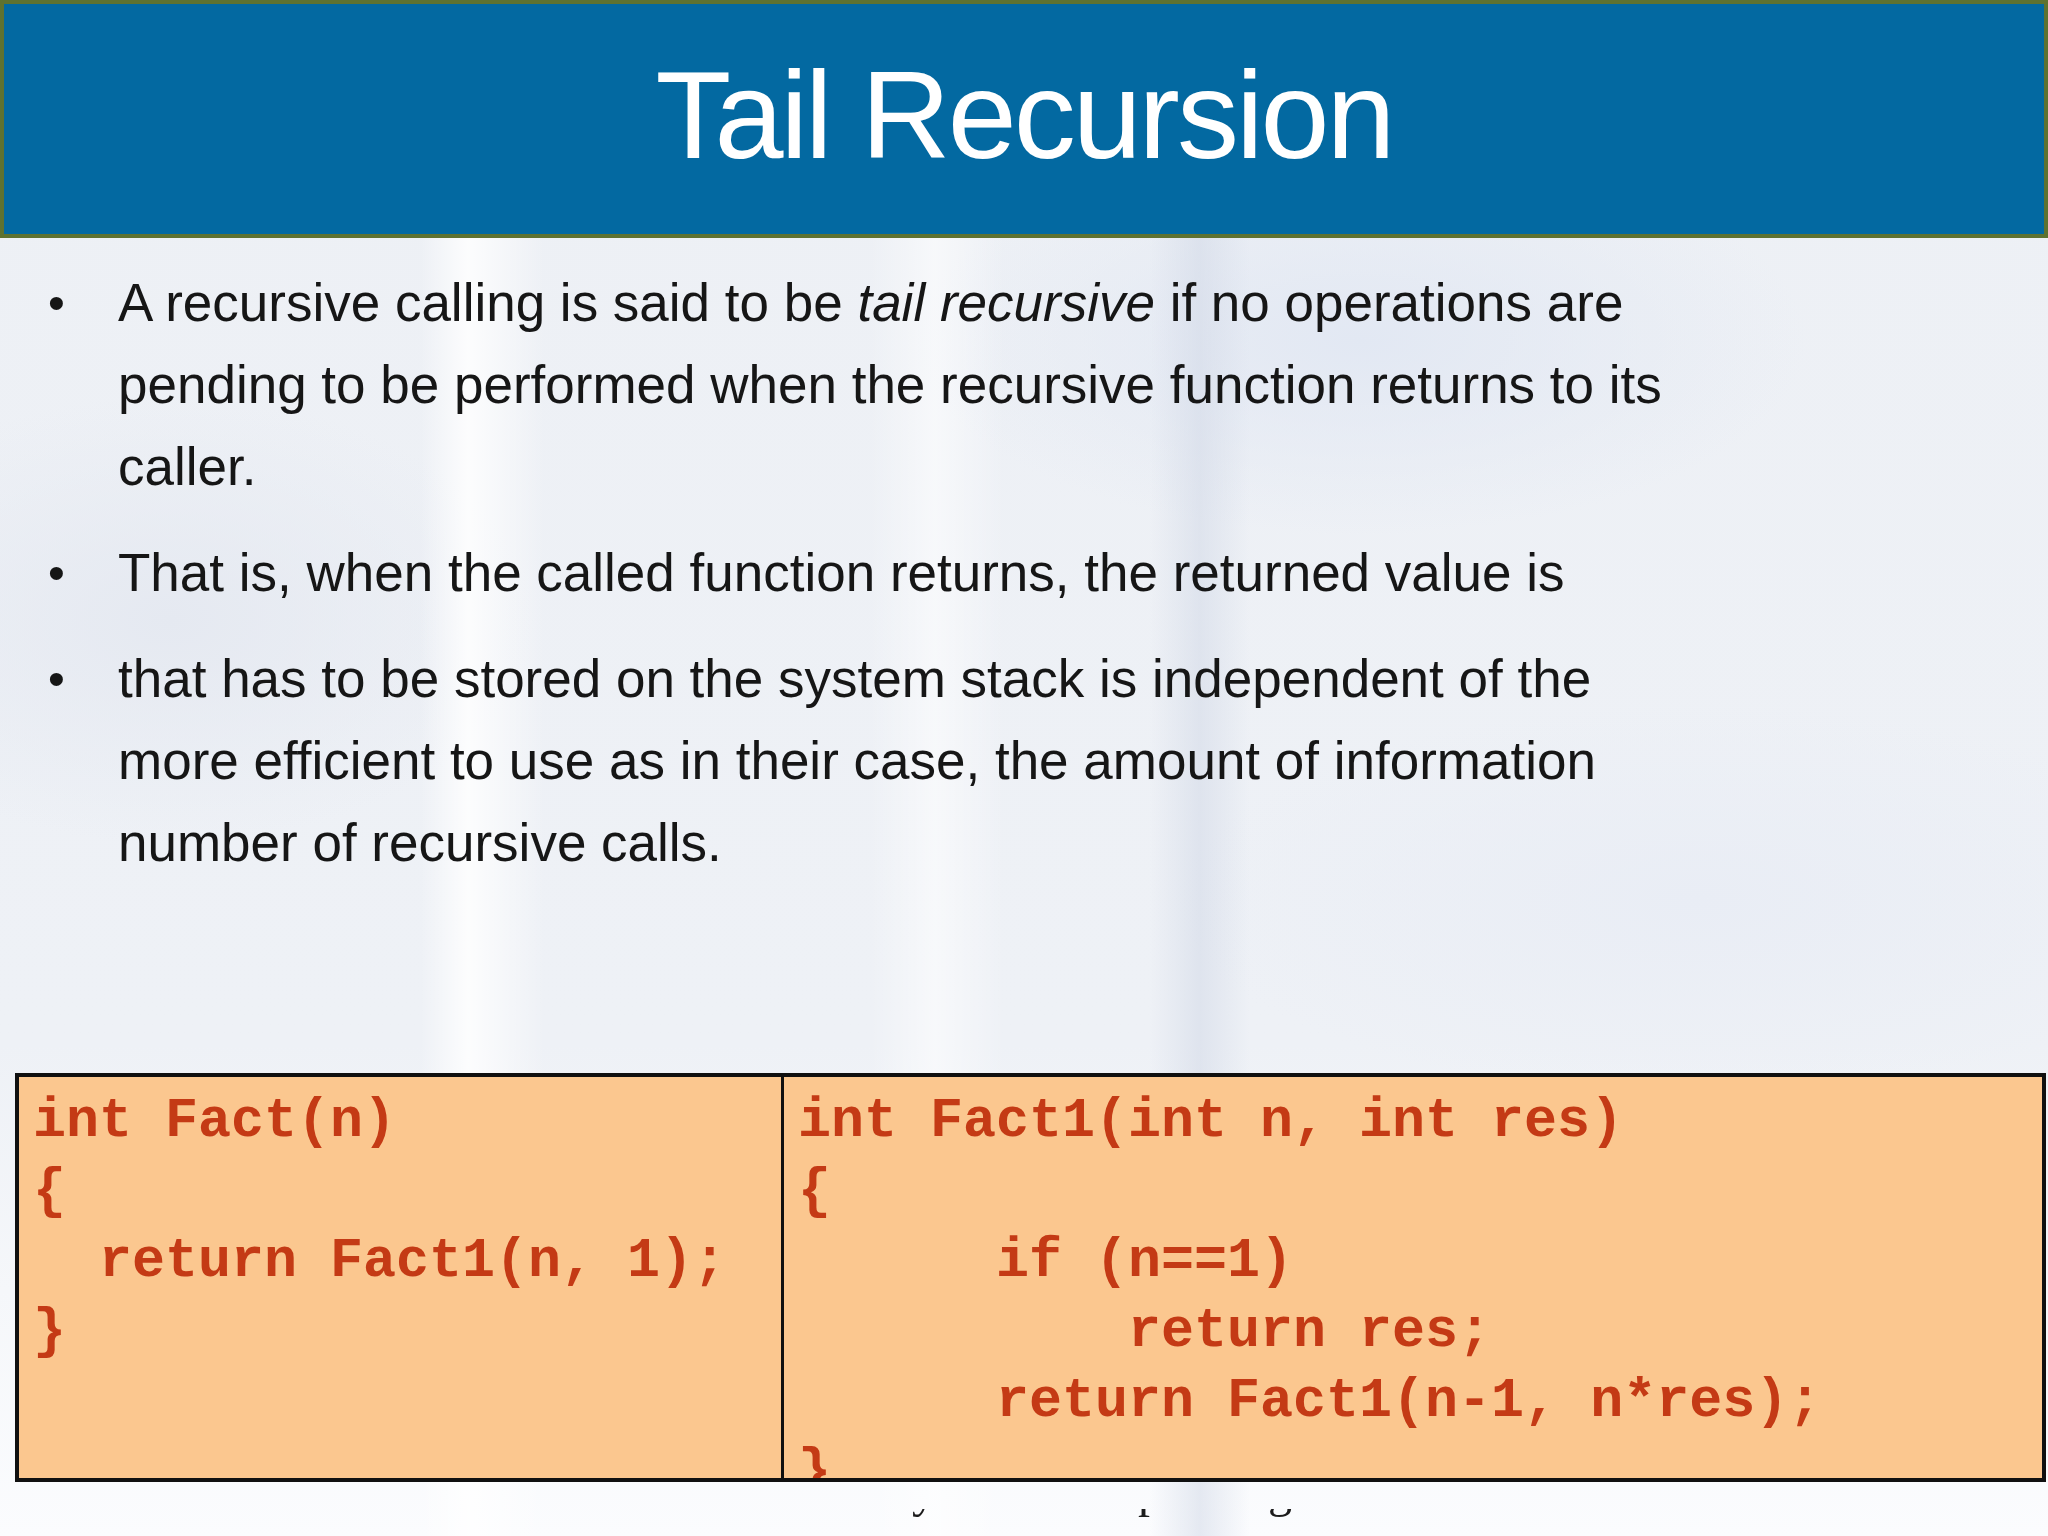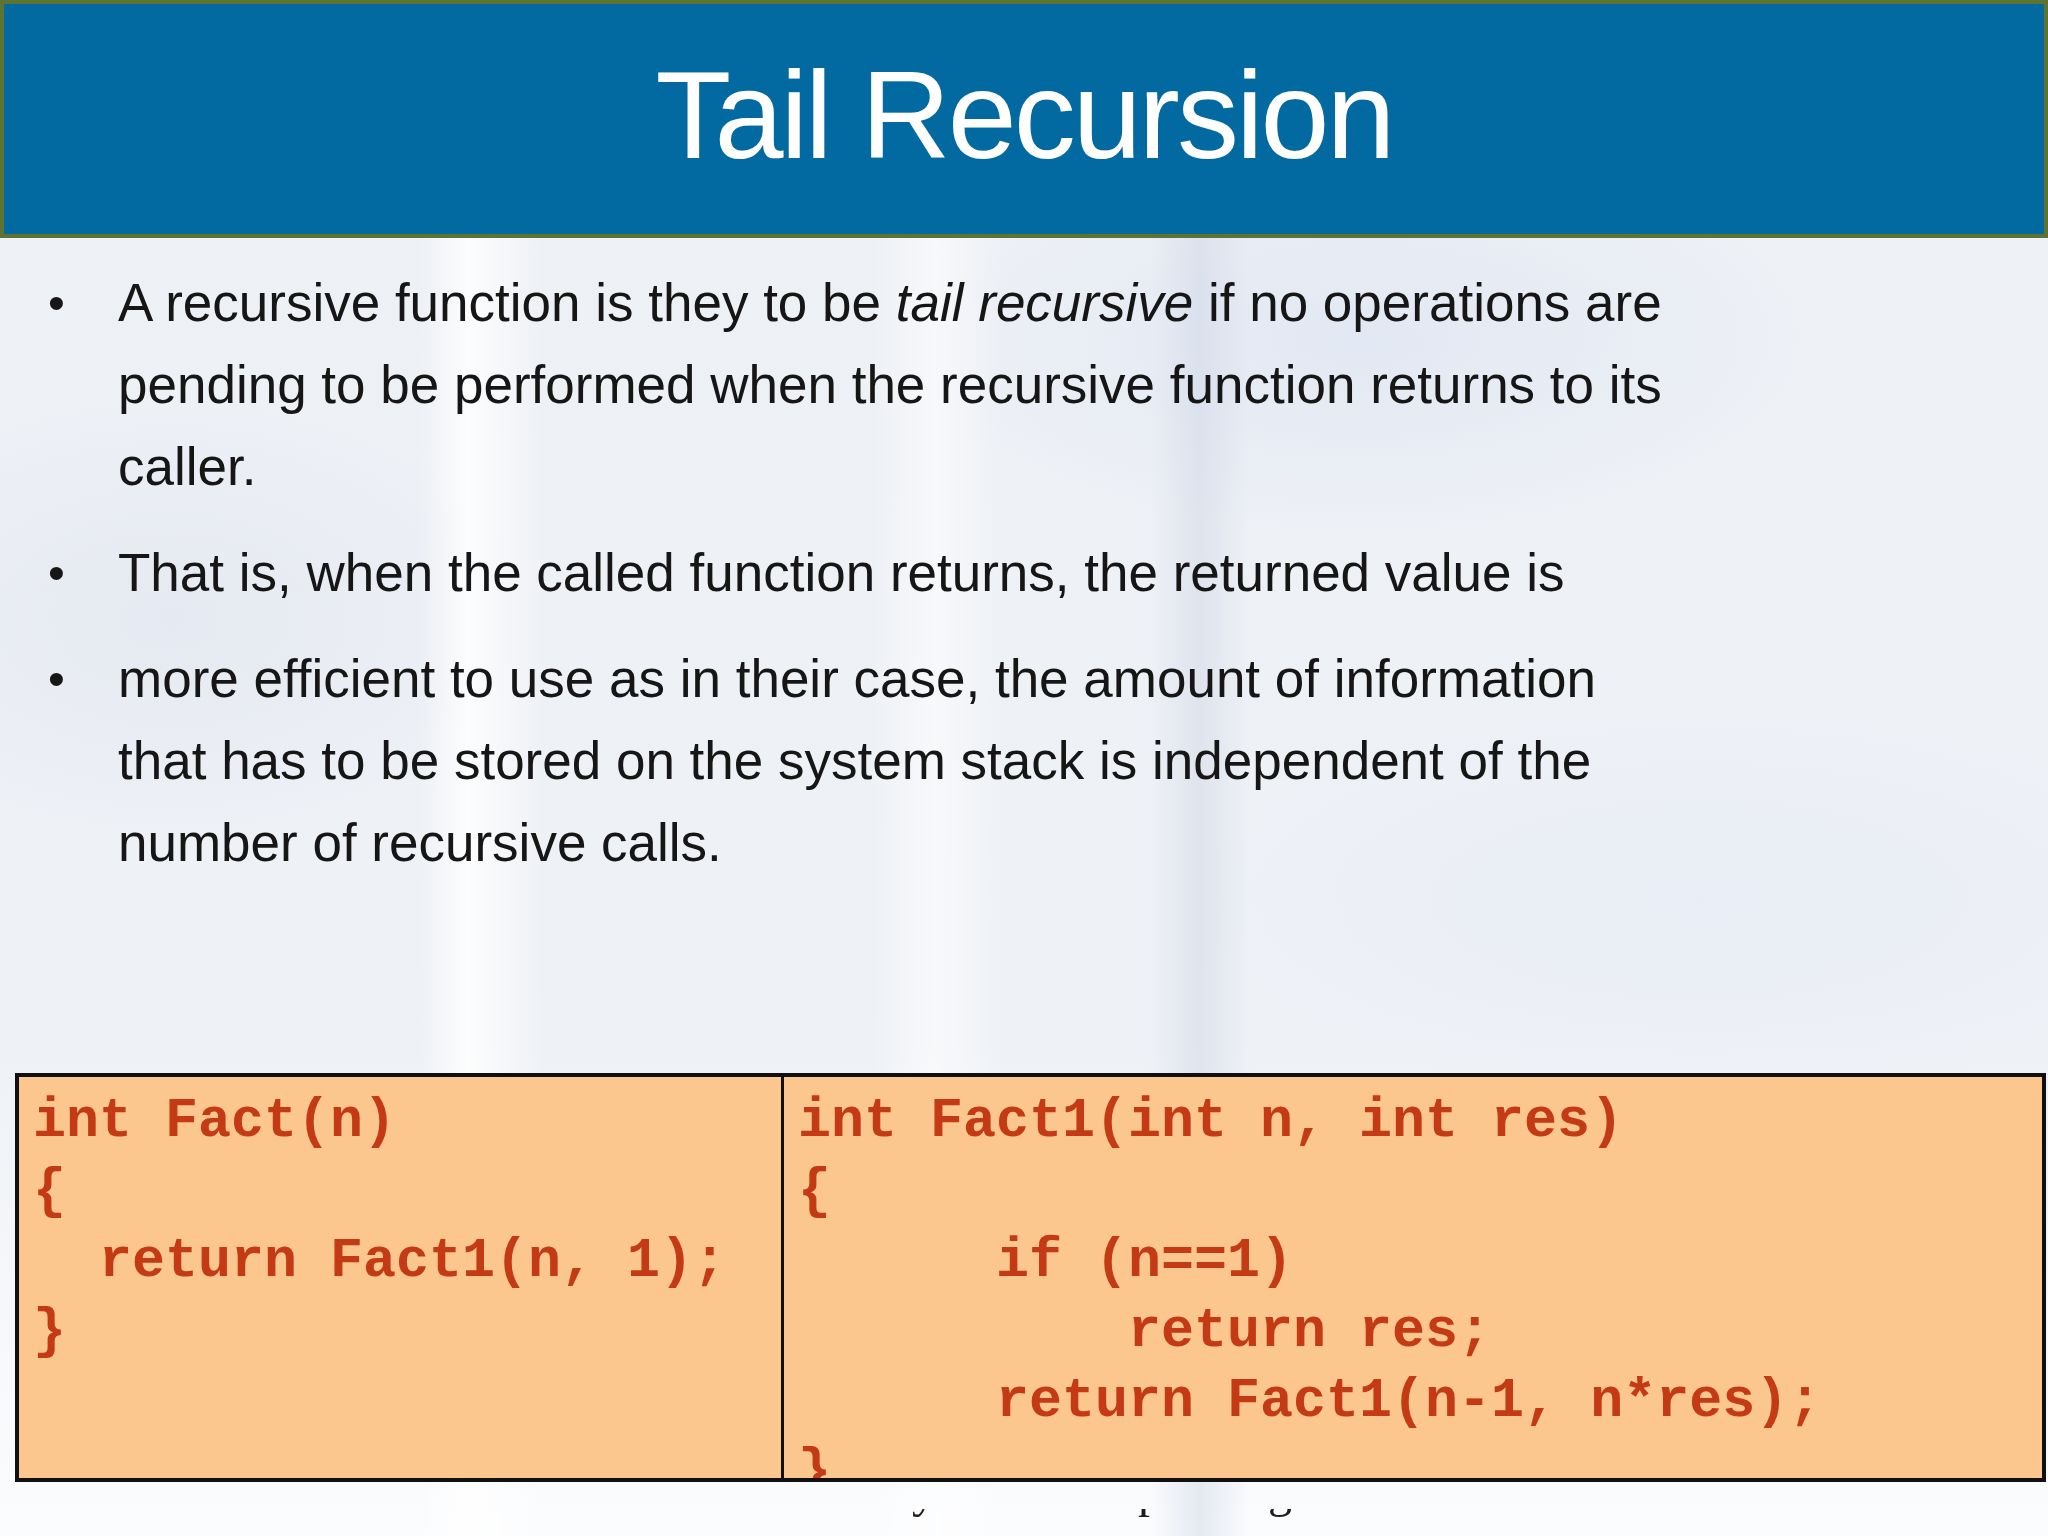--- a/index.html
+++ b/index.html
@@ -88,38 +88,38 @@
 
 <div class="title-bar">
   <div class="page-title">Tail Recursion</div>
 </div>
 
 <div class="bullets">
 
   <div class="bullet">
     <div class="bullet-dot">•</div>
     <div class="bullet-lines">
-      <div class="bullet-line"><span>A recursive function is they to be </span><span class="em">tail recursive</span><span> if no operations are</span></div>
+      <div class="bullet-line"><span>A recursive calling is said to be </span><span class="em">tail recursive</span><span> if no operations are</span></div>
       <div class="bullet-line">pending to be performed when the recursive function returns to its</div>
       <div class="bullet-line">caller.</div>
     </div>
   </div>
 
   <div class="bullet">
     <div class="bullet-dot">•</div>
     <div class="bullet-lines">
       <div class="bullet-line">That is, when the called function returns, the returned value is</div>
     </div>
   </div>
 
   <div class="bullet">
     <div class="bullet-dot">•</div>
     <div class="bullet-lines">
+      <div class="bullet-line">that has to be stored on the system stack is independent of the</div>
       <div class="bullet-line">more efficient to use as in their case, the amount of information</div>
-      <div class="bullet-line">that has to be stored on the system stack is independent of the</div>
       <div class="bullet-line">number of recursive calls.</div>
     </div>
   </div>
 
 </div>
 
 <div class="code-table">
   <div class="code-cell code-cell-left">
     <pre class="code">int Fact(n)
 {

